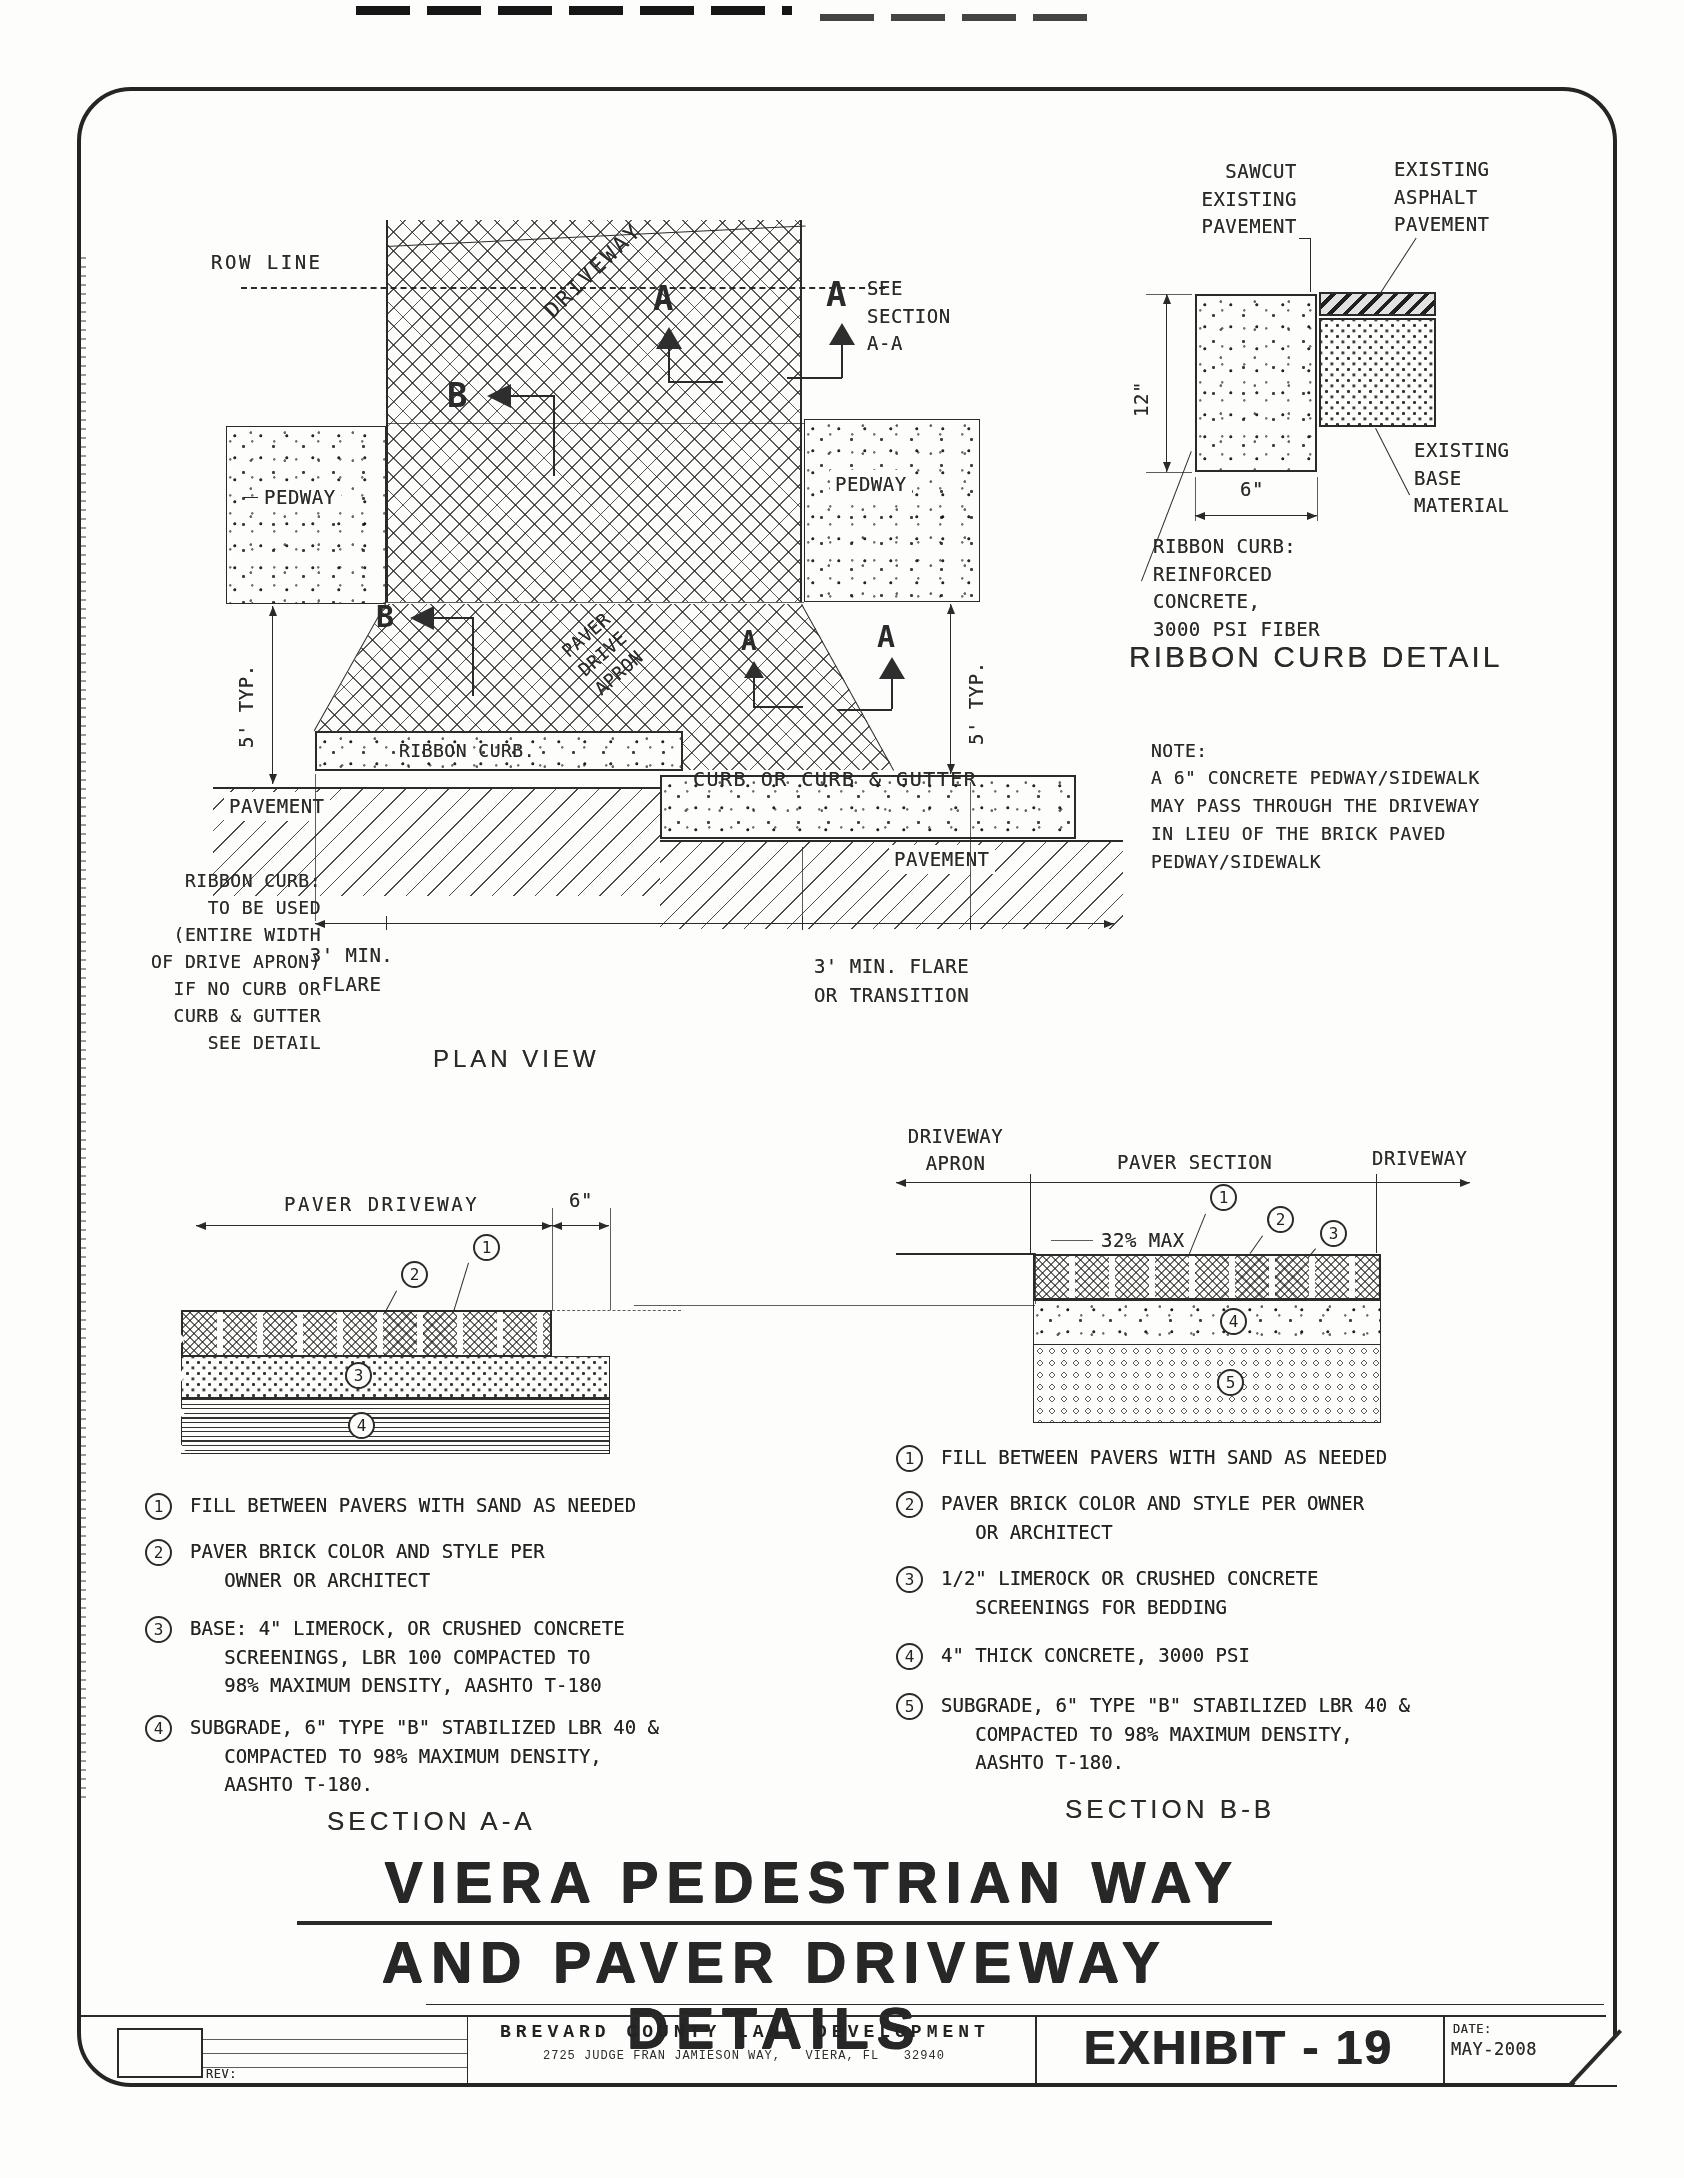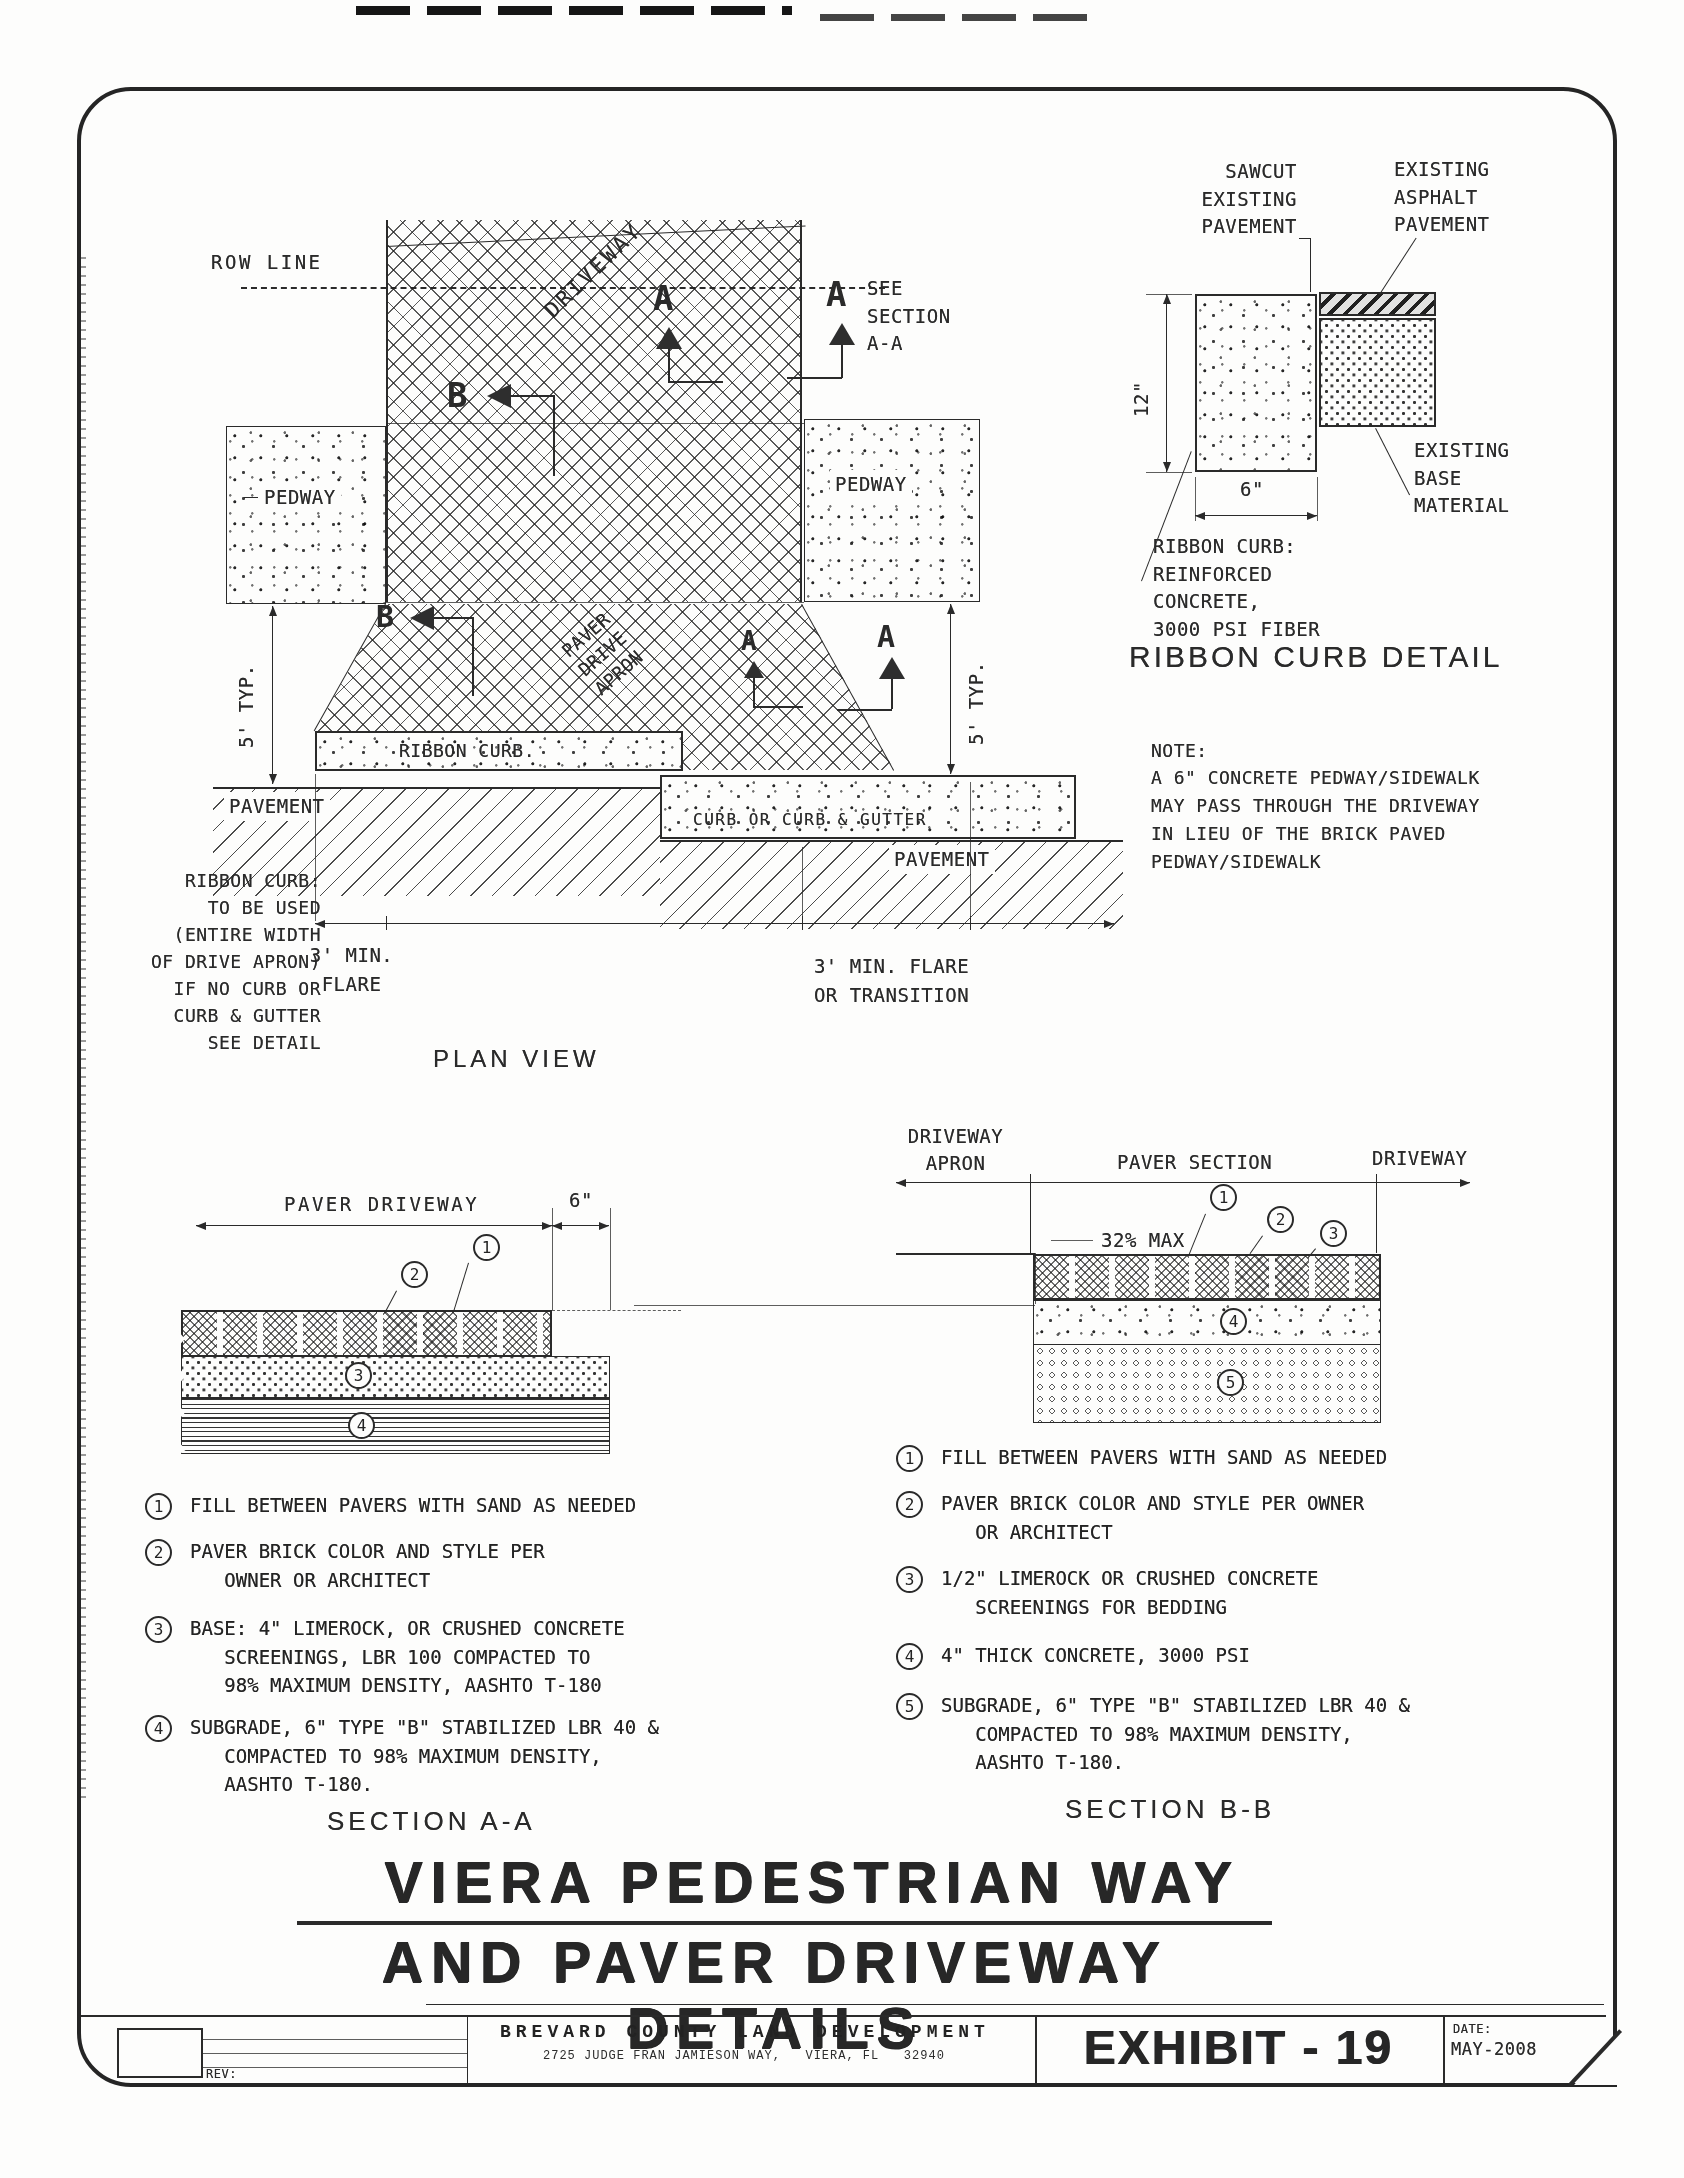--- a/index.html
+++ b/index.html
@@ -96,21 +96,21 @@
   <div class="herringbone" style="position:absolute;left:315px;top:604px;width:581px;height:166px;clip-path:polygon(71px 0px,487px 0px,579px 166px,368px 166px,368px 127px,0px 127px);"></div>
   <div class="rline" style="left:386px;top:604px;width:146px;transform:rotate(119.3deg);"></div>
   <div class="rline" style="left:802px;top:604px;width:190px;transform:rotate(61deg);"></div>
   <div class="t bgw" style="left:543px;top:616px;width:109px;text-align:center;transform:rotate(-41deg);background:transparent;font-size:18px;line-height:1.4;">PAVER
 DRIVE
 APRON</div>
 
   <div class="speckle box" style="left:315px;top:731px;width:368px;height:40px;"></div>
   <div class="t bgw" style="left:394px;top:737px;font-size:18px;background:transparent;">RIBBON CURB.</div>
   <div class="speckle box" style="left:660px;top:775px;width:416px;height:64px;"></div>
-  <div class="t" style="left:693px;top:764px;font-size:16px;letter-spacing:1.5px;margin-top:44px;">CURB OR CURB &amp; GUTTER</div>
+  <div class="t" style="left:693px;top:764px;font-size:20px;letter-spacing:1.5px;">CURB OR CURB &amp; GUTTER</div>
 
   <div class="hline" style="left:213px;top:787px;width:447px;border-top-width:2px;"></div>
   <div class="hatch" style="position:absolute;left:213px;top:789px;width:447px;height:107px;"></div>
   <div class="t bgw" style="left:224px;top:792px;">PAVEMENT</div>
   <div class="hline" style="left:660px;top:840px;width:463px;border-top-width:2px;"></div>
   <div class="hatch" style="position:absolute;left:660px;top:842px;width:463px;height:87px;"></div>
   <div class="t bgw" style="left:889px;top:845px;">PAVEMENT</div>
 
   <div class="dimv au ad" style="left:272px;top:606px;height:178px;"></div>
   <div class="t vt" style="left:232px;top:639px;height:109px;">5' TYP.</div>

